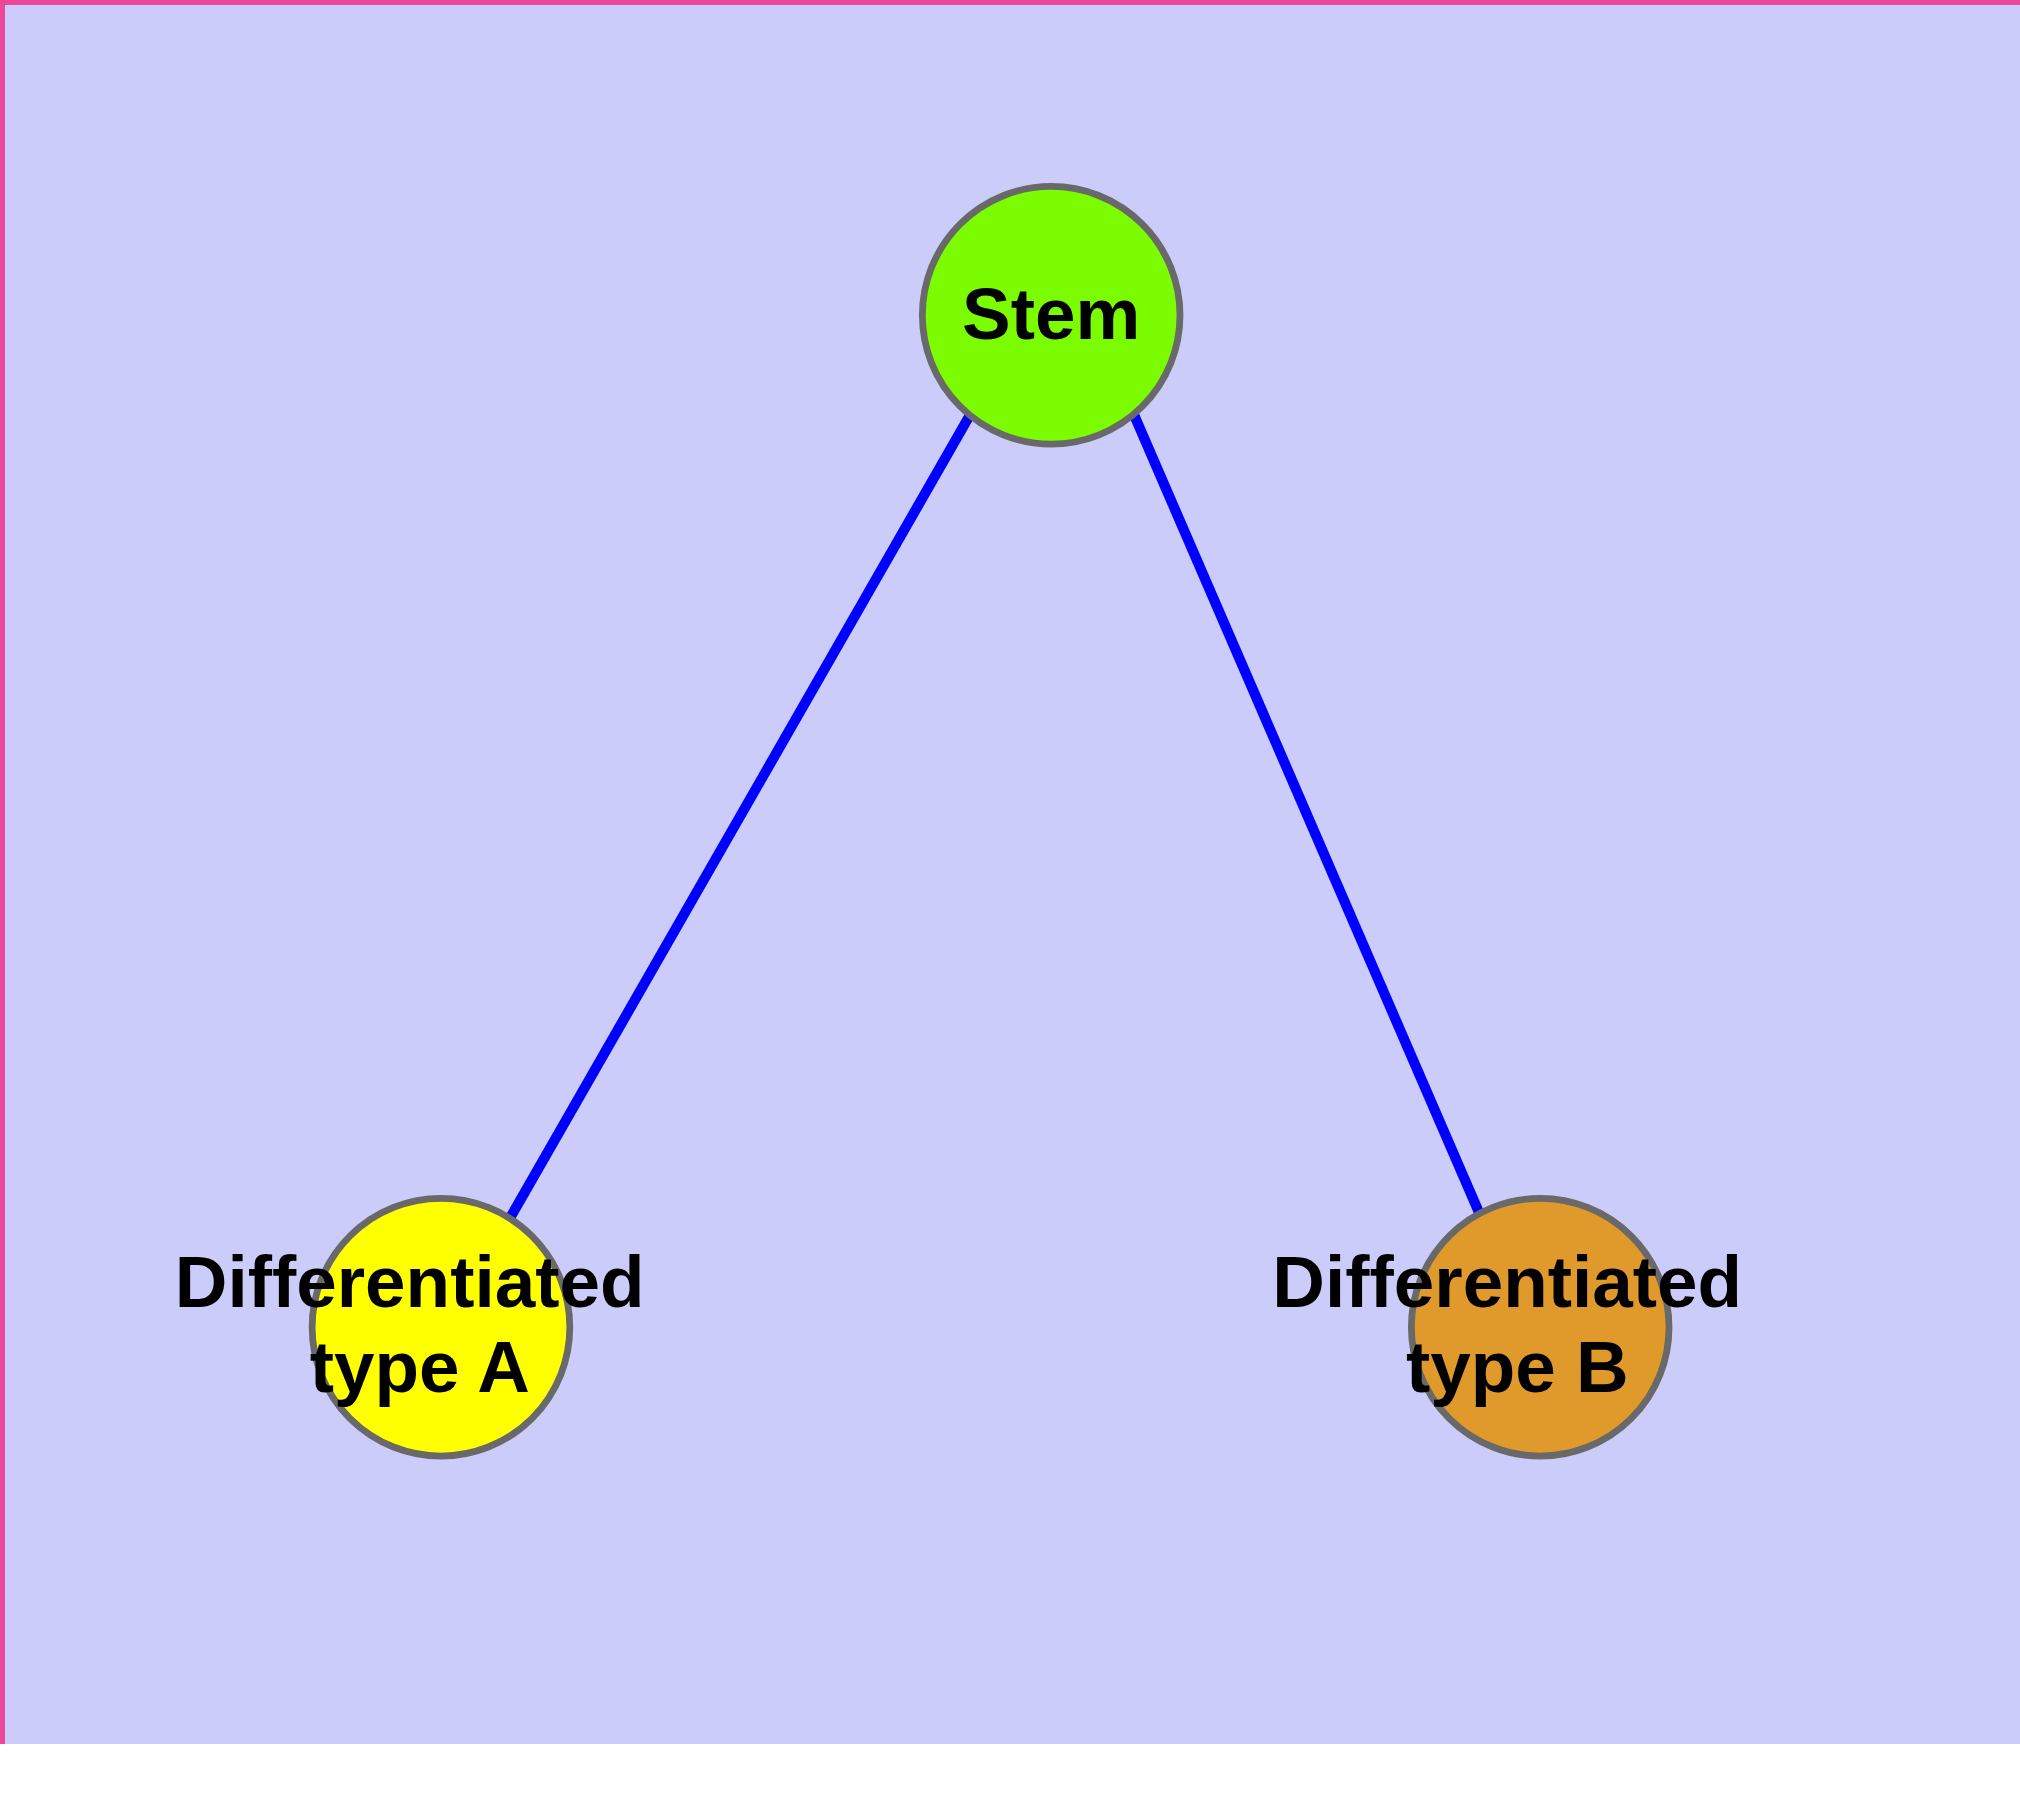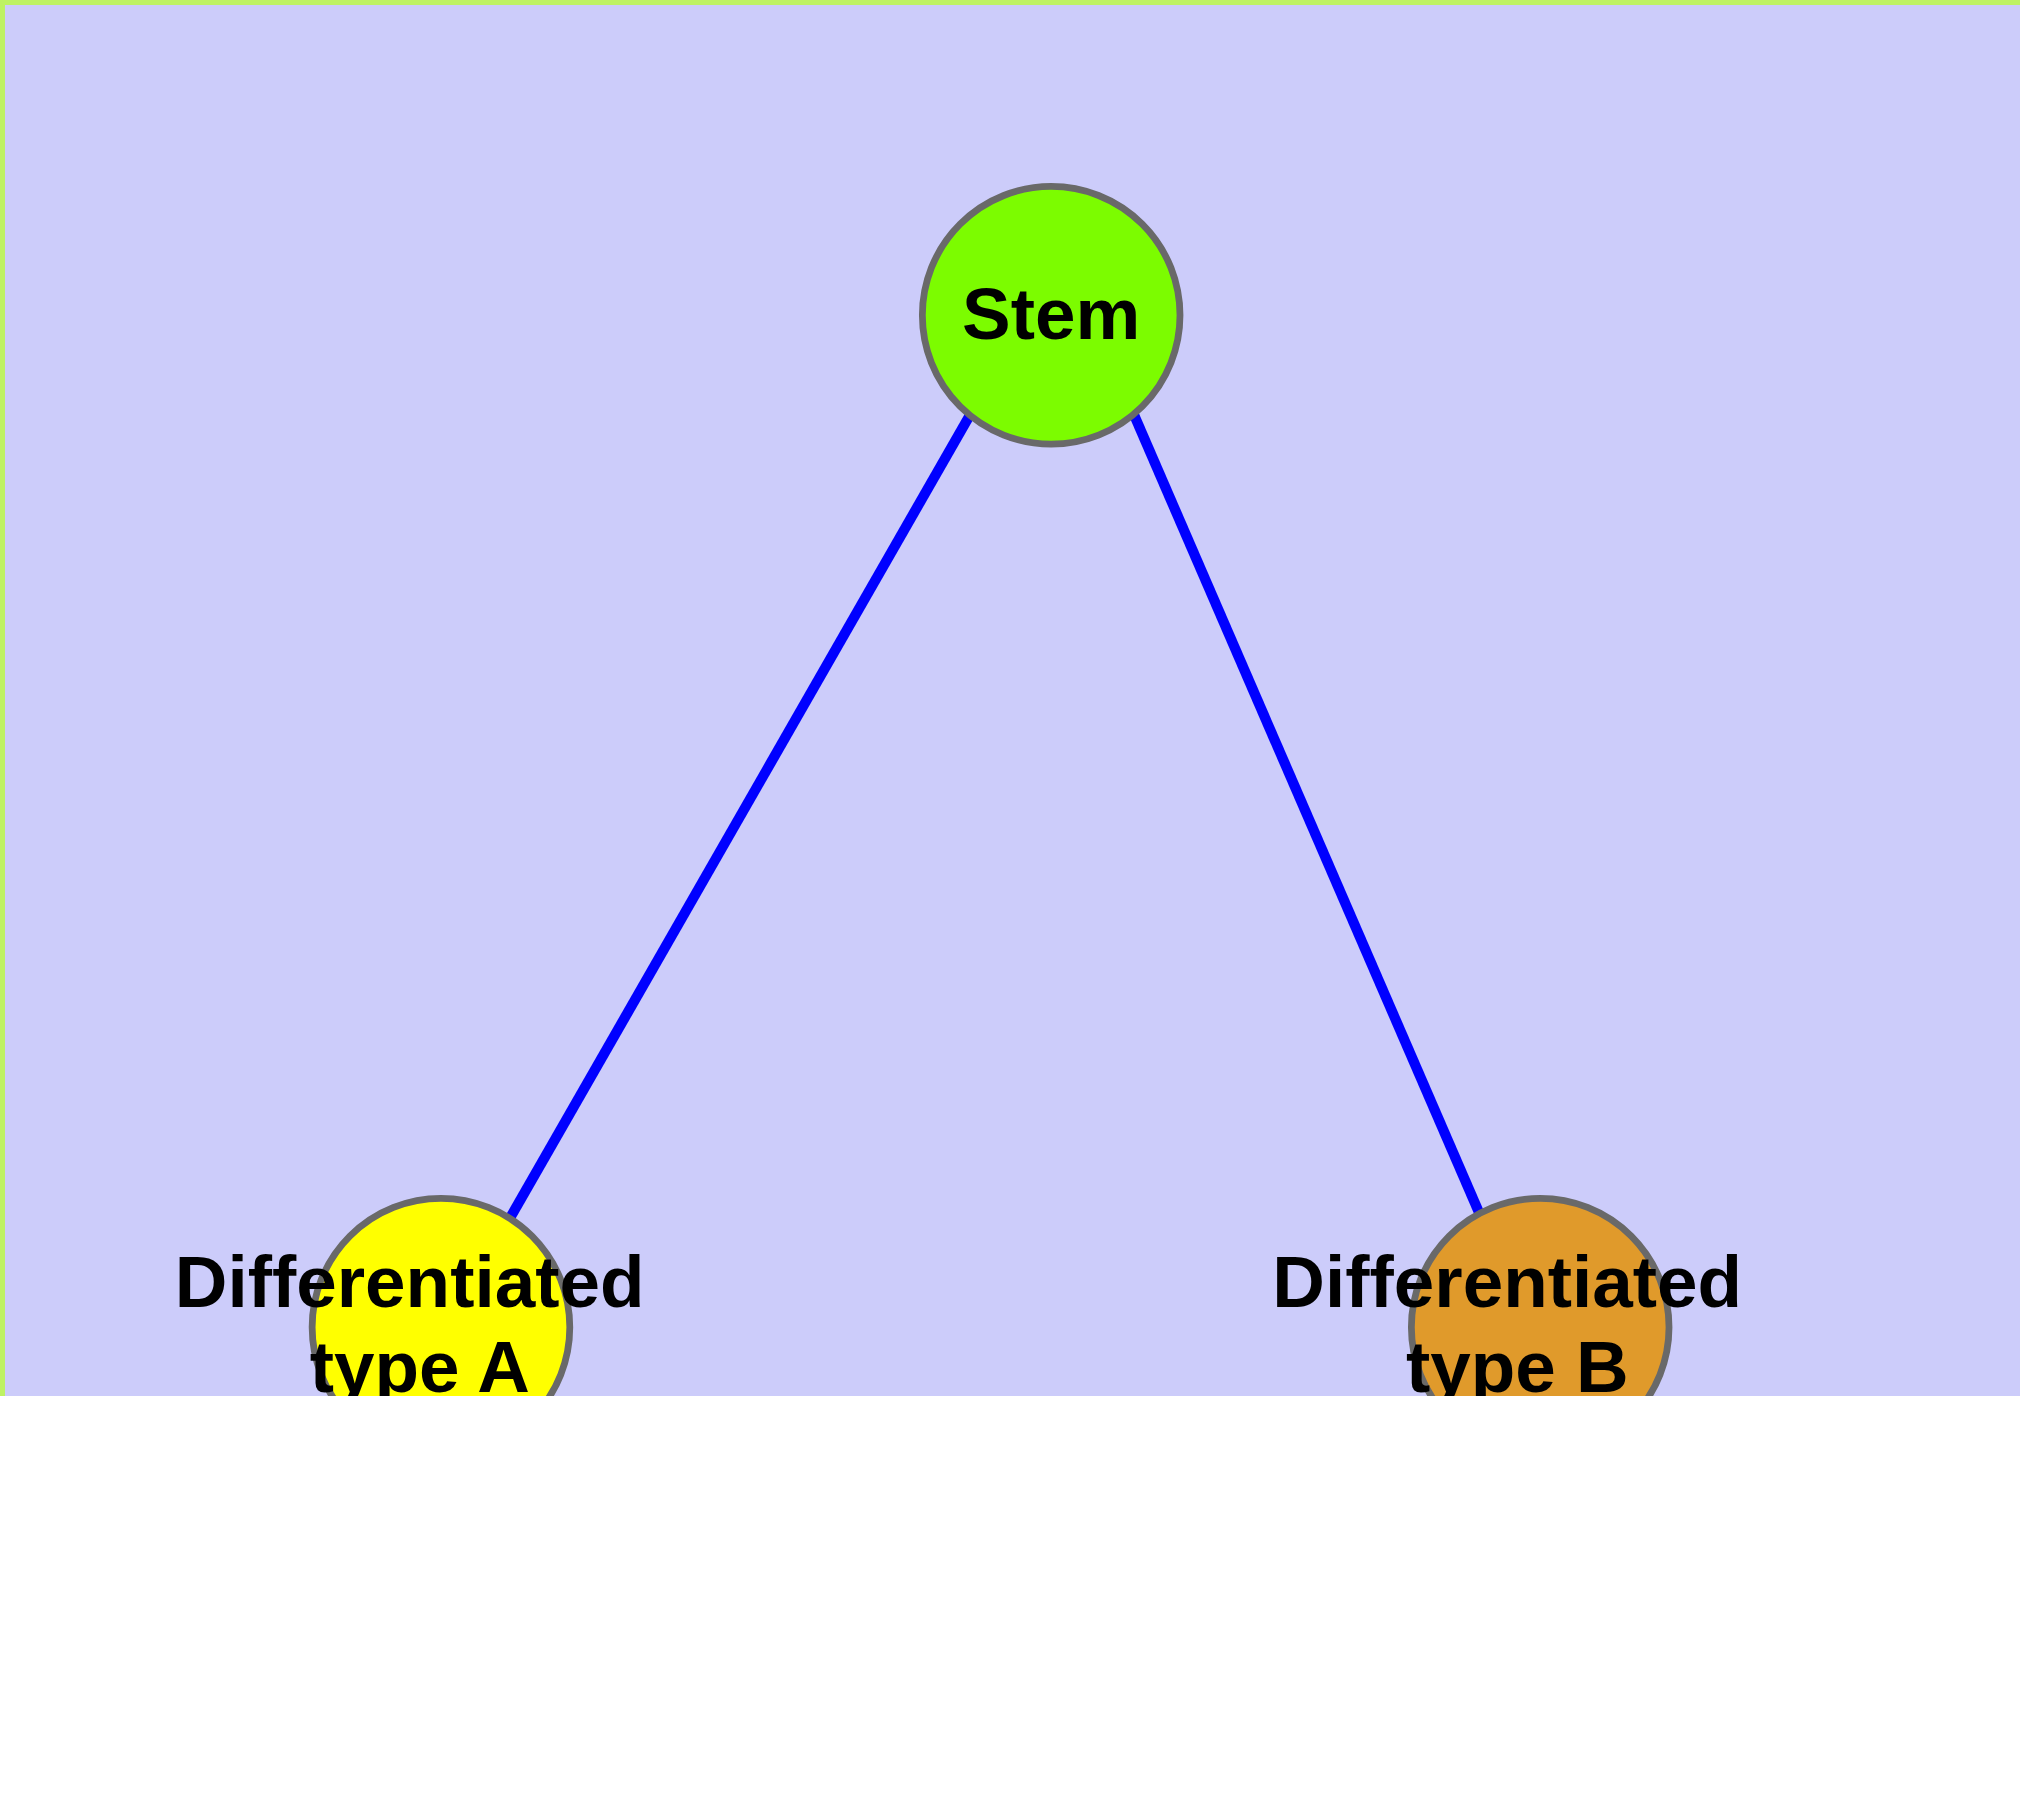--- a/index.html
+++ b/index.html
@@ -4,22 +4,22 @@
 <title>Cell differentiation graph</title>
 <style>
   html, body {
     margin: 0;
     padding: 0;
     background: #ffffff;
   }
   #canvas {
     position: relative;
     width: 2021px;
-    height: 1396px;
-    background: #bef264;
+    height: 1744px;
+    background: #ec4899;
     overflow: hidden;
   }
   #plot-area {
     position: absolute;
     left: 5.1px;
     top: 5.1px;
     width: 2015px;
     height: 1807px;
     background: #ccccfa;
   }

